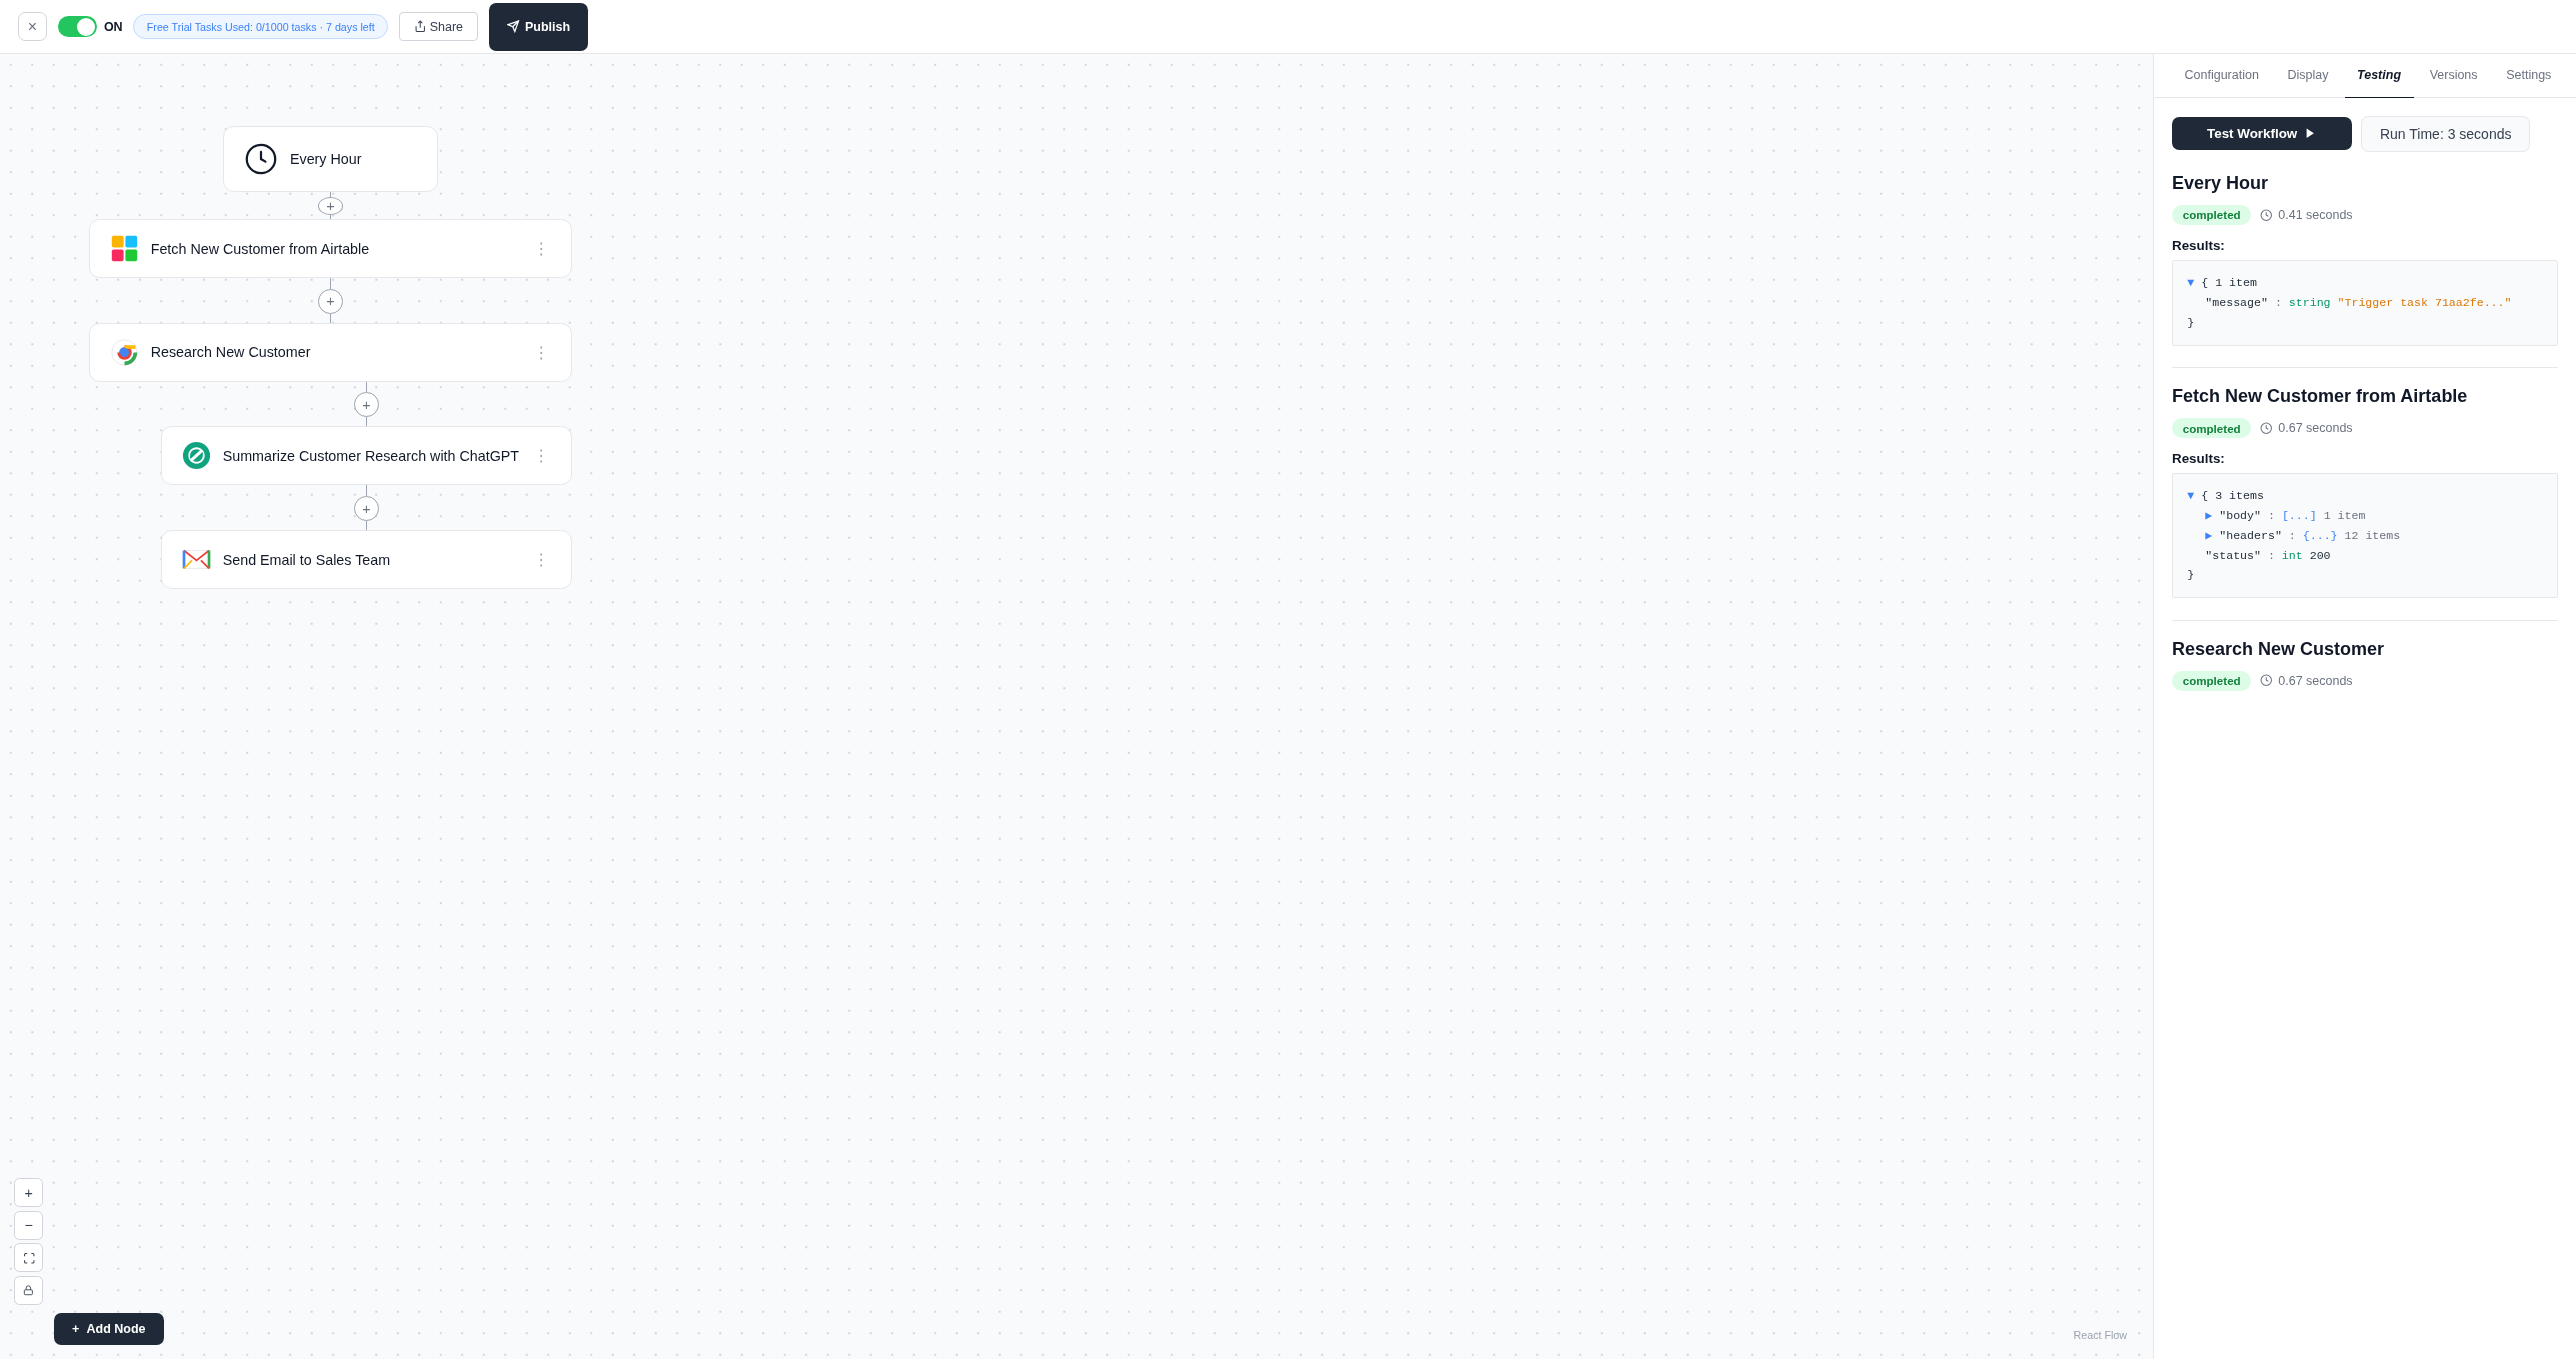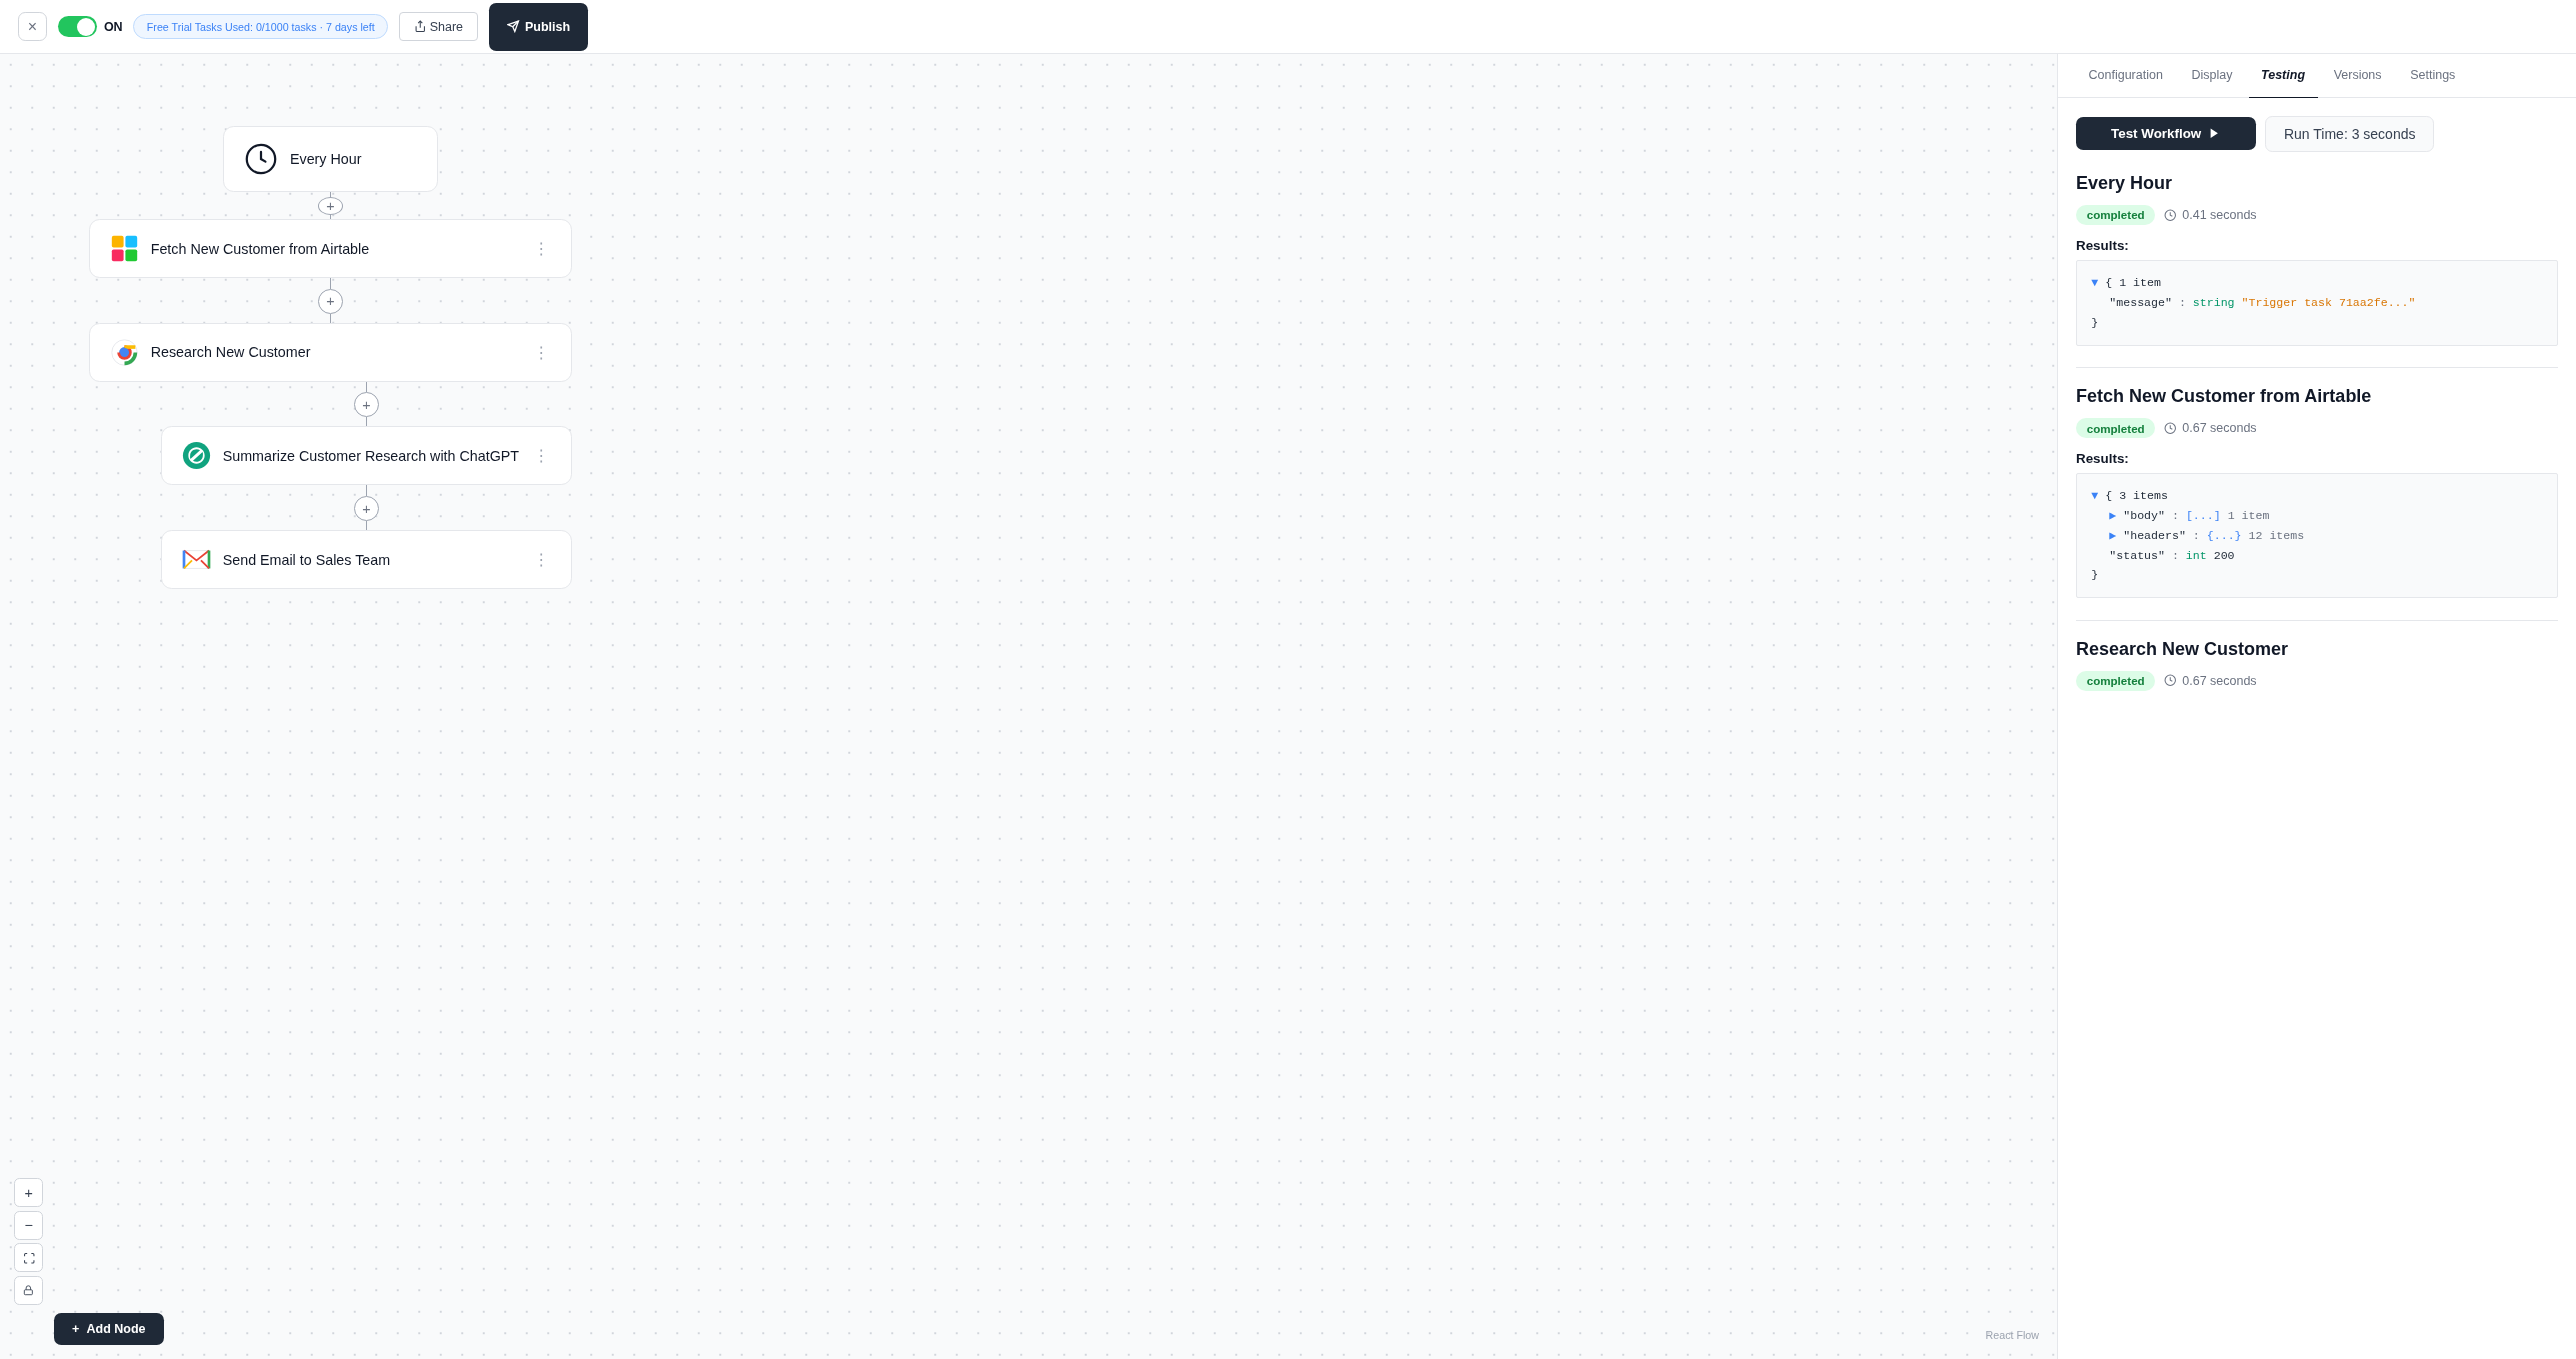--- a/index.html
+++ b/index.html
@@ -86,26 +86,26 @@
       width: 29px; height: 29px; background: #fff; border: 0.9px solid #d1d5db;
       border-radius: 5.4px; display: flex; align-items: center; justify-content: center;
       cursor: pointer; font-size: 14.3px; color: #374151;
     }
     .add-node-bar {
       position: absolute; bottom: 14.3px; left: 54px;
       background: #1f2937; color: #fff; padding: 9px 18px; border-radius: 7.2px;
       font-size: 12.5px; font-weight: 600; cursor: pointer; display: flex; align-items: center; gap: 7.2px;
     }
     .react-flow-label {
-      position: absolute; bottom: 18px; right: 18px; color: #9ca3af; font-size: 10.7px; margin-left: 43px;
+      position: absolute; bottom: 18px; right: 26px; color: #9ca3af; font-size: 10.7px; margin-left: 43px;
     }
 
     
     .right-panel {
-      width: 519px; background: #fff; border-left: 0.9px solid #e5e7eb;
+      width: 423px; background: #fff; border-left: 0.9px solid #e5e7eb;
       display: flex; flex-direction: column; overflow: hidden; flex-shrink: 0;
     }
     .tabs {
       display: flex; border-bottom: 0.9px solid #e5e7eb; padding: 0 18px; gap: 3.6px;
       flex-shrink: 0;
     }
     .tab {
       padding: 14.3px 12.5px; font-size: 12.5px; color: #6b7280; cursor: pointer;
       border-bottom: 1.8px solid transparent; margin-bottom: -0.9px;
     }

